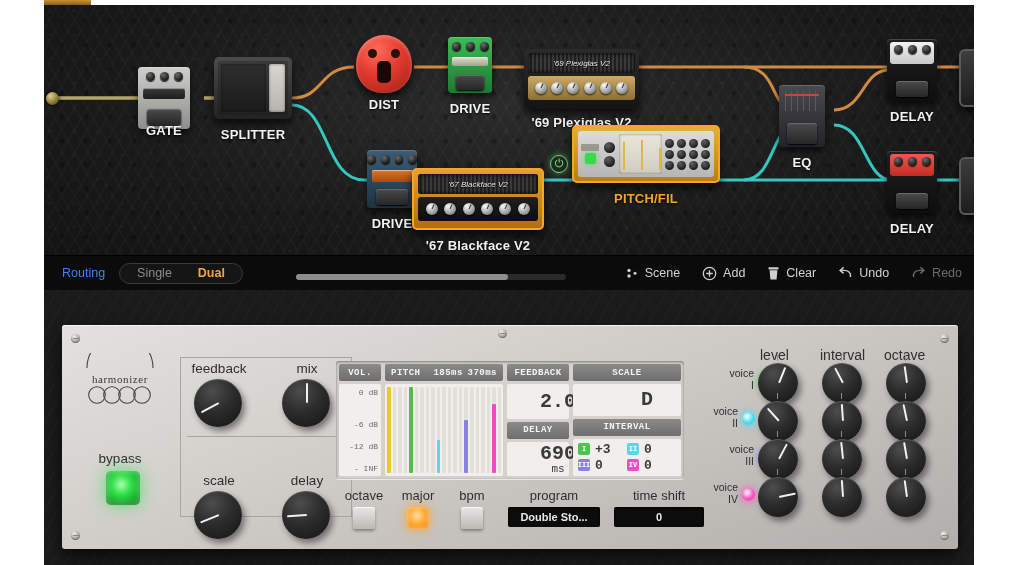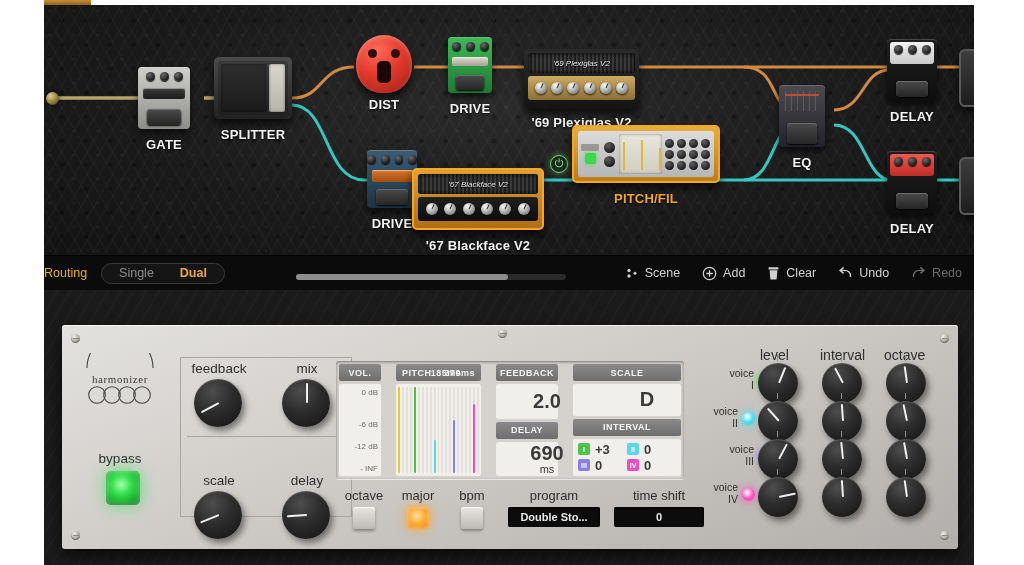--- a/index.html
+++ b/index.html
@@ -92,21 +92,21 @@
   .cab { position:absolute; border-radius:6px;
      background:linear-gradient(180deg,#3d3d3d,#1d1d1d);
      border:2px solid #5a5a5a; box-shadow:0 4px 8px rgba(0,0,0,.7); }
 
   
   .routing-bar {
     position:absolute; left:44px; top:255px; width:930px; height:35px;
     background:#0b0b0b; display:flex; align-items:center;
     border-top:1px solid #000;
   }
-  .rb-label { color:#eab308; font-size:12.5px; }
+  .rb-label { color:#3b82f6; font-size:12.5px; margin-left:18px; }
   .seg { margin-left:14px; display:flex; align-items:center; height:21px;
      border:1px solid #3a3a3a; border-radius:11px; background:#151515; padding:0 4px; }
   .seg > div { padding:0 13px; font-size:12.5px; line-height:19px; }
   .seg .off { color:#8b8b8b; }
   .seg .on { color:#f0a83c; font-weight:bold; }
   .track { position:absolute; left:296px; top:274px; width:270px; height:6px;
      border-radius:3px; background:#2a2a2a; }
   .thumb { position:absolute; left:296px; top:274px; width:212px; height:6px;
      border-radius:3px; background:#8d8d8d; }
   .rb-actions { position:absolute; right:12px; display:flex; align-items:center; gap:22px; }
@@ -150,21 +150,21 @@
      box-shadow: 3px 4px 6px rgba(0,0,0,.45), inset 0 1px 1px rgba(255,255,255,.16); }
   .knob .ptr { position:absolute; left:50%; top:50%; width:2px; background:#f0f0f0;
      transform-origin:50% 100%; border-radius:1px; }
   .klabel { position:absolute; font-size:13.5px; color:#2f2f2f; text-align:center; white-space:nowrap; }
   .ktick { position:absolute; width:1px; height:6px; background:#8e8b88; }
 
   
   .lcd { position:absolute; left:274px; top:36px; width:348px; height:118px;
      border-radius:3px; background:#d5d2ce; padding:3px;
      box-shadow: inset 0 1px 3px rgba(0,0,0,.45), 0 1px 0 rgba(255,255,255,.6); }
-  .lcd-row { display:flex; gap:15px; height:100%; }
+  .lcd-row { display:flex; gap:4px; height:100%;font-family:Liberation Mono, monospace; }
   .seg-hdr { height:17px; border-radius:2px;
      background:linear-gradient(180deg,#8a8a8a,#6e6e6e);
      color:#f4f4f4; font-size:9px; font-weight:bold; letter-spacing:.5px;
      display:flex; align-items:center; justify-content:center; }
   .volcol { width:42px; display:flex; flex-direction:column; gap:3px; }
   .vol-scale { flex:1; background:#f1efec; border-radius:2px; position:relative; }
   .vol-scale div { position:absolute; right:3px; font-size:8px; color:#6a6a6a; }
   .timecol { flex:1; display:flex; flex-direction:column; gap:3px; }
   .time-hdr { position:relative; }
   .time-hdr .t1 { position:absolute; left:6px; }
@@ -233,21 +233,21 @@
       <div class="pedal" style="width:52px; height:62px; margin:0 auto;
         background:linear-gradient(180deg,#cfd0cb,#8d8e89);">
         <div class="knobrow" style="top:5px;">
           <span class="kb"></span>
           <span class="kb"></span>
           <span class="kb"></span>
         </div>
         <div class="plate" style="top:21px; background:linear-gradient(180deg,#3a3a3a,#1d1d1d);"></div>
         <div class="stomp"></div>
       </div>
-      <div class="cap" style="top:70px;">GATE</div>
+      <div class="cap" style="top:56px;">GATE</div>
     </div>
 
     <div class="node" style="left:170px; top:52px; width:78px;">
       <div class="rack" style="width:78px; height:62px; background:linear-gradient(180deg,#4b4b4b,#222);">
         <div class="inner" style="background:linear-gradient(180deg,#39393a,#1f1f20);">
           <div class="scr" style="background:linear-gradient(180deg,#2e2e2f,#1b1b1c);"></div>
           <div class="scr" style="background:linear-gradient(180deg,#d8d6cd,#b7b5ab); flex:0 0 16px;"></div>
         </div>
       </div>
       <div class="cap" style="top:70px;">SPLITTER</div>

